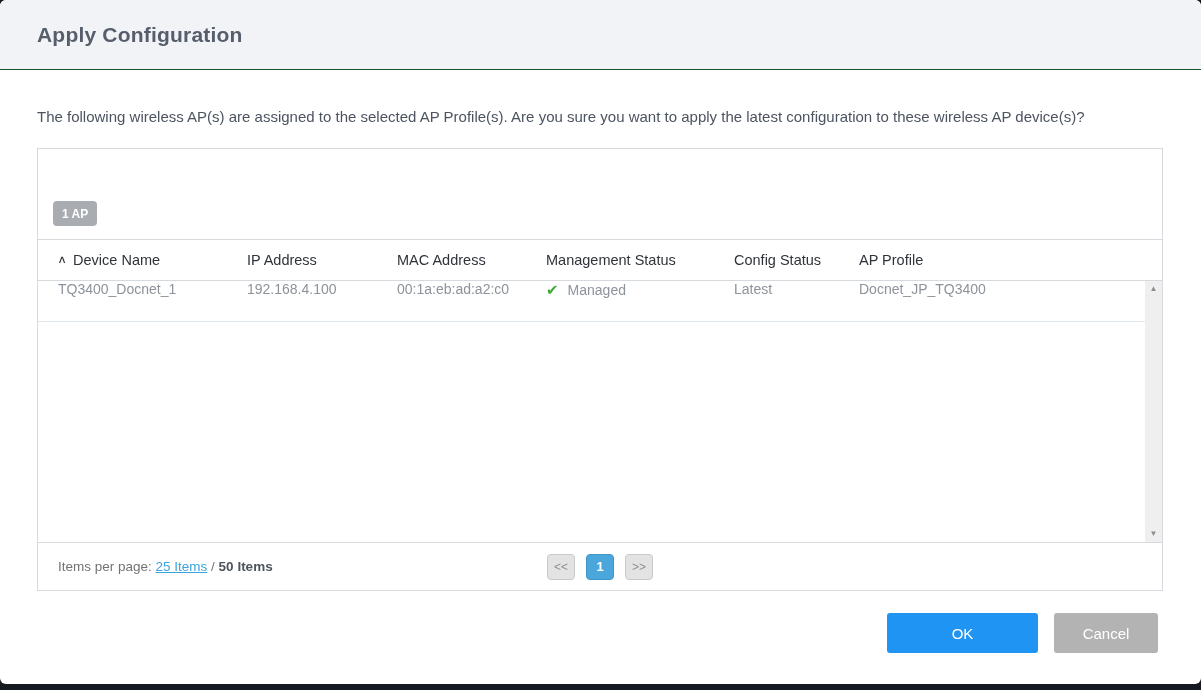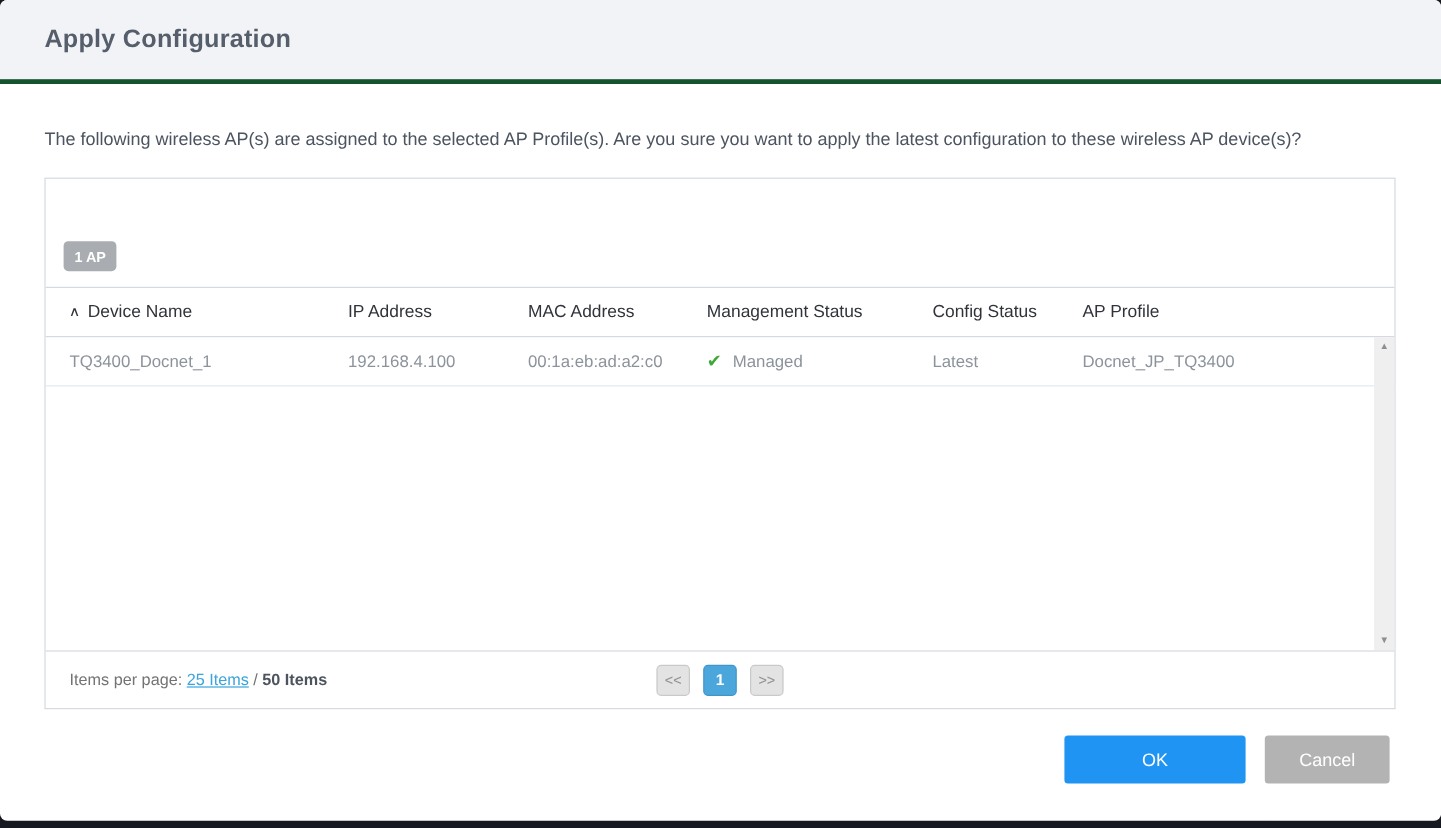--- a/index.html
+++ b/index.html
@@ -15,21 +15,21 @@
     left: 0; top: 0;
     width: 1201px;
     height: 684px;
     background: #ffffff;
     border-radius: 6px;
     overflow: hidden;
   }
   .dialog-header {
     height: 70px;
     background: #f1f3f6;
-    border-bottom: 4px solid #14532d;
+    border-bottom: 1px solid #14532d;
     display: flex;
     align-items: center;
     padding-left: 37px;
   }
   .dialog-title {
     font-size: 21px;
     font-weight: bold;
     color: #565e6c;
     letter-spacing: 0.2px;
   }
@@ -63,21 +63,21 @@
   .hdr-row {
     display: flex;
     align-items: center;
     height: 41px;
     padding-left: 20px;
     border-bottom: 1px solid #d6dade;
     font-size: 14.5px;
     color: #30343a;
   }
   .col-1 { width: 189px; }
-  .col-2 { width: 150px; margin-left: 43px; }
+  .col-2 { width: 150px; }
   .col-3 { width: 149px; }
   .col-4 { width: 188px; }
   .col-5 { width: 125px; }
   .col-6 { flex: 1; }
   .hdr-cell { display: flex; align-items: center; }
   .sortable .hdr-label { cursor: pointer; }
   .sort-caret {
     font-size: 11px;
     color: #30343a;
     margin-right: 7px;
@@ -85,21 +85,21 @@
     transform: scaleX(1.2);
     display: inline-block;
   }
   .tbl-body {
     flex: 1;
     position: relative;
     overflow: hidden;
   }
   .data-row {
     display: flex;
-    align-items: center;
+    align-items: flex-start;
     height: 41px;
     padding-left: 20px;
     border-bottom: 1px solid #e1e9ef;
     font-size: 14px;
     color: #8d939b;
   }
   .mgmt-cell { display: flex; align-items: center; }
   .check-icon {
     color: #3caa34;
     font-size: 15px;

